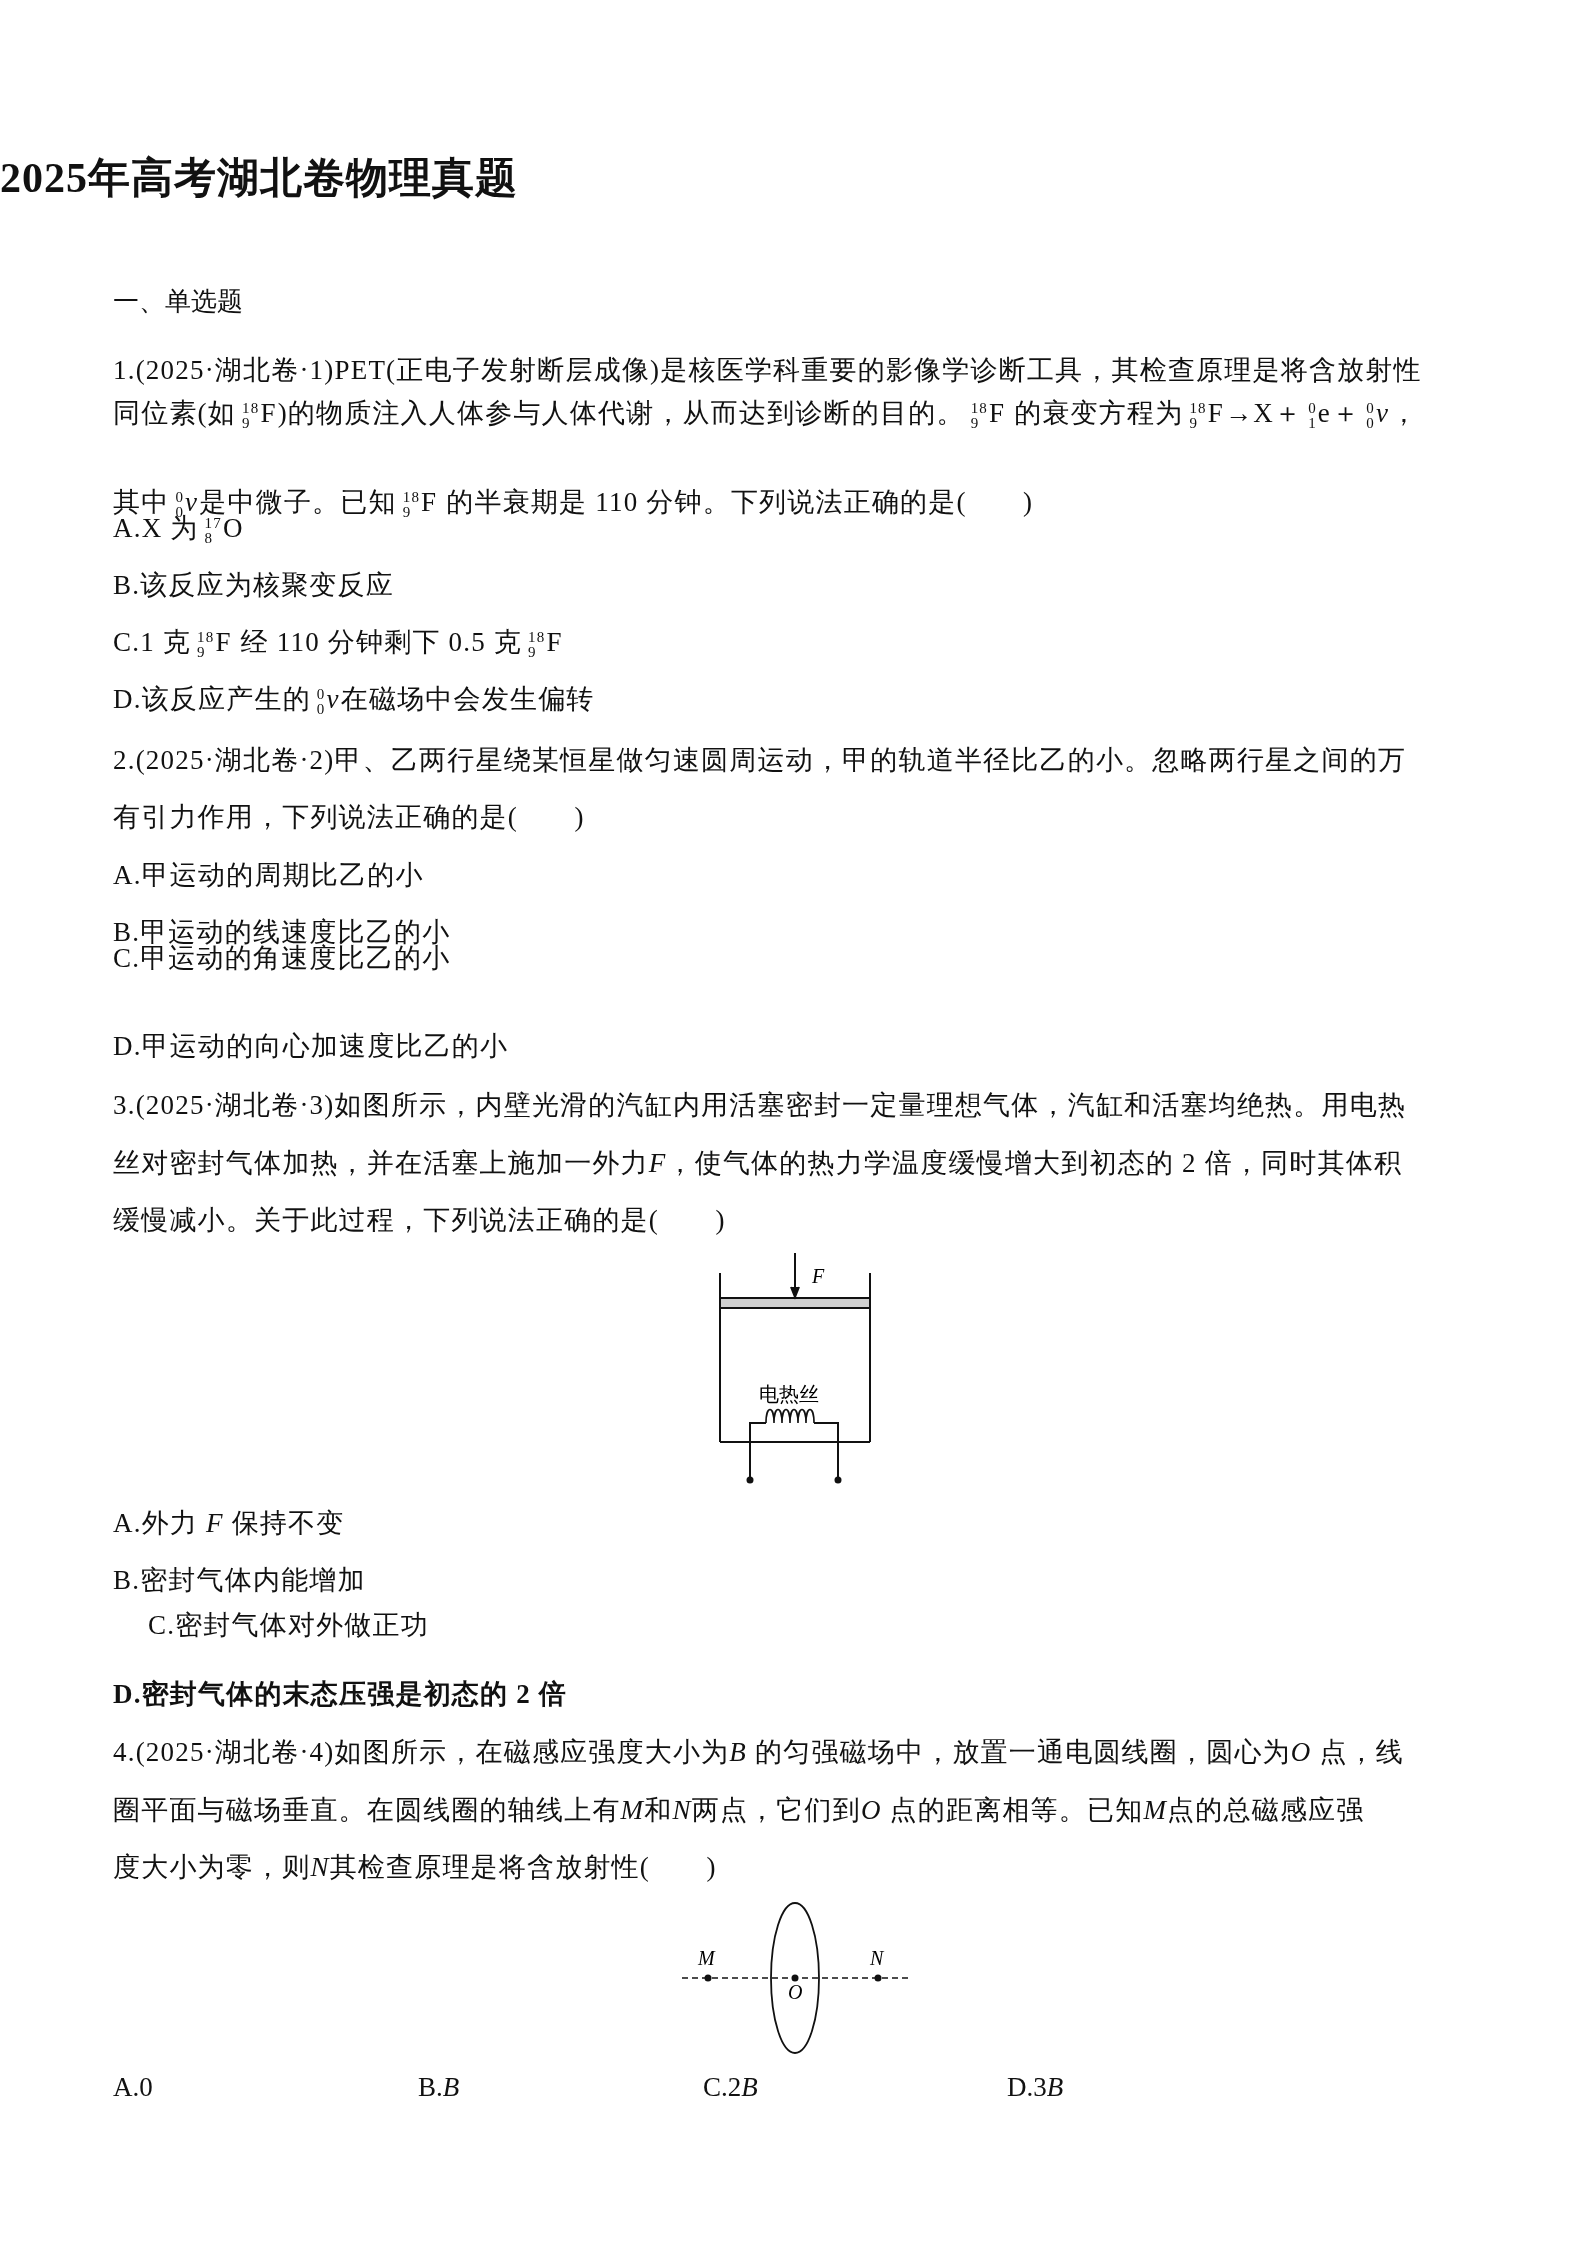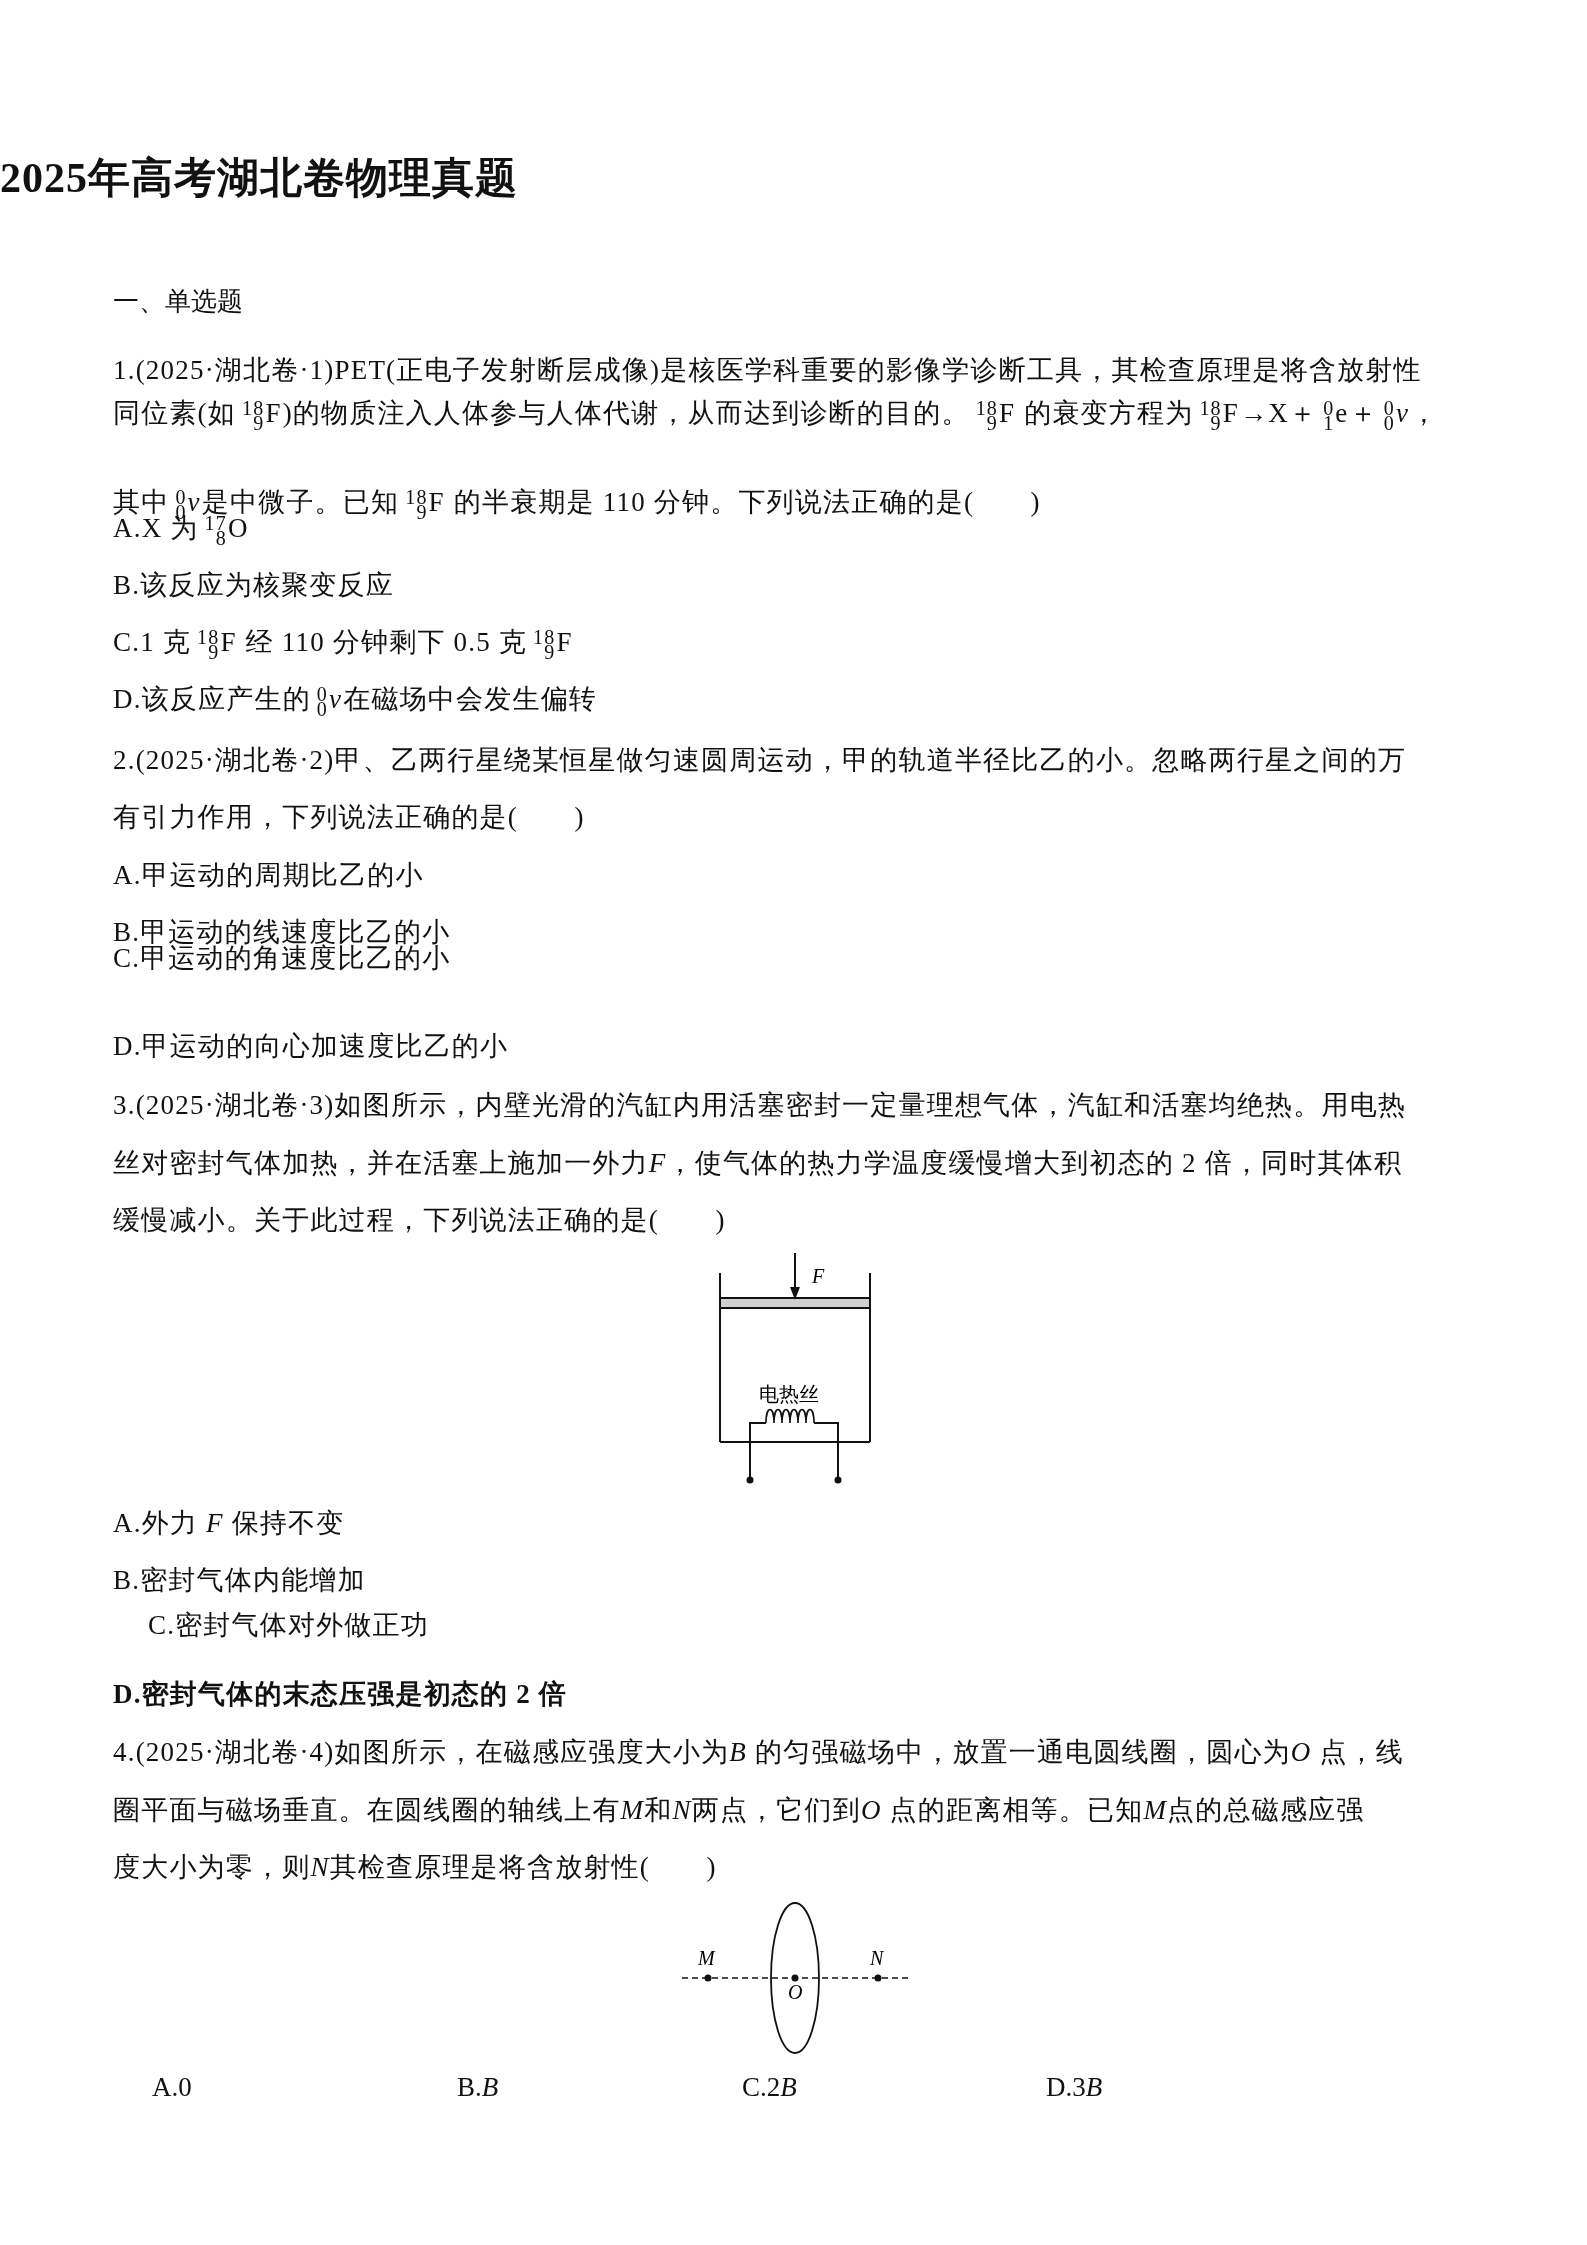--- a/index.html
+++ b/index.html
@@ -4,23 +4,23 @@
 <style>
   html, body { margin: 0; padding: 0; background: #ffffff; }
   body { width: 1587px; height: 2245px; position: relative; overflow: hidden;
          font-family: "Liberation Serif", "DejaVu Serif", serif; color: #111; }
   .title { position: absolute; left: 0; width: 1587px; top: 150px; text-align: left;
            font-size: 42px; font-weight: bold; letter-spacing: 1px; }
   .section { position: absolute; left: 113px; top: 284px; font-size: 26px; font-weight: normal;
              font-family: "DejaVu Sans", "Liberation Sans", sans-serif; }
   .line { position: absolute; left: 113px; font-size: 27px; line-height: 36px; white-space: nowrap; letter-spacing: 1.2px; }
   .nuc { display: inline-block; position: relative; vertical-align: middle; line-height: 1; margin: 0 1px 0 6px; }
-  .nuc .stack { display: inline-flex; flex-direction: column; font-size: 20px; line-height: 15px; text-align: right; vertical-align: middle; margin-right: 1px; }
+  .nuc .stack { display: inline-flex; flex-direction: column; font-size: 15px; line-height: 15px; text-align: left; vertical-align: middle; margin-right: 1px; }
   .it { font-style: italic; }
-  .opt-row { position: absolute; top: 2072px; font-size: 27px; margin-left: 39px; }
+  .opt-row { position: absolute; top: 2072px; font-size: 27px; }
   svg text { font-family: "Liberation Serif", serif; }
 </style>
 </head>
 <body>
 
 <div class="title">2025年高考湖北卷物理真题</div>
 <div class="section">一、单选题</div>
 
 <div id="content">
     <div class="line" style="top: 352px;"><span>1.(2025·湖北卷·1)PET(正电子发射断层成像)是核医学科重要的影像学诊断工具，其检查原理是将含放射性</span></div>

